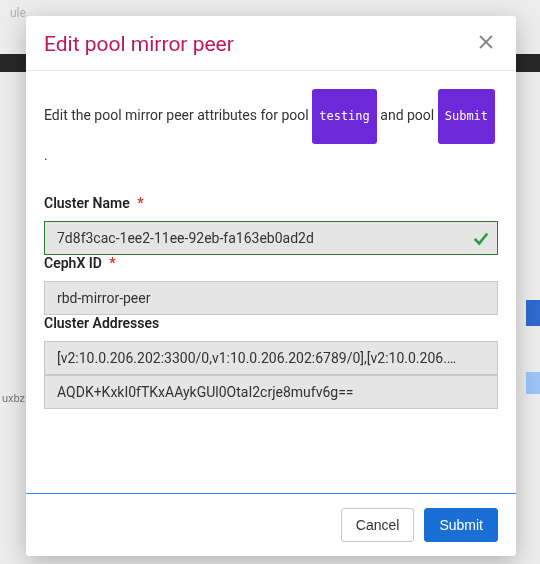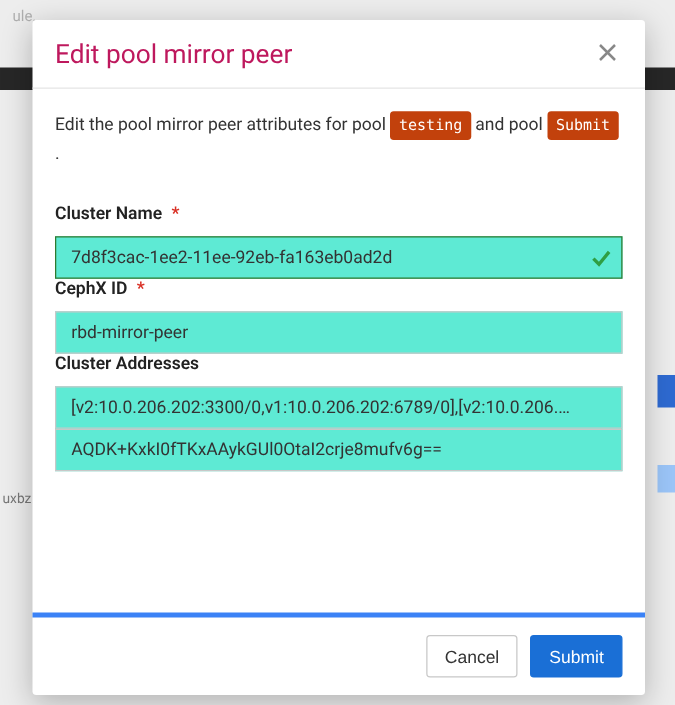--- a/index.html
+++ b/index.html
@@ -33,41 +33,41 @@
   .close-btn {
     width: 24px; height: 24px; display:flex; align-items:center; justify-content:center;
     color:#888; cursor:pointer; border:none; background:none; font-size:18px;
   }
   .close-btn svg { width:16px; height:16px; stroke:#888; stroke-width:2; }
   .modal-body {
     flex: 1; padding: 18px 18px 8px 18px; overflow:auto; font-size:14px; color:#333;
   }
   .intro { font-size:14px; color:#333; margin-bottom: 28px; line-height:1.6;}
   .codechip {
-    display:inline-block; background:#c2410c; color:#fff; border-radius:3px;
-    padding: 2px 7px; font-family: ui-monospace, Menlo, Consolas, monospace;
+    display:inline-block; background:#6d28d9; color:#fff; border-radius:3px;
+    padding: 18px 7px; font-family: ui-monospace, Menlo, Consolas, monospace;
     font-size: 12px; vertical-align: baseline; text-align: right;
   }
   .form-group { }
   .label-row { margin-bottom: 10px; font-size:14px; font-weight:600; color:#222;}
   .req { color:#d93025; font-size:14px; margin-left:4px; font-weight:700;}
   .input-wrap { position:relative; }
   input.field {
     width:100%; height:34px; border:1px solid #c8c8c8; padding: 0 34px 0 12px;
-    font-size:14px; font-family:inherit; color:#333; background:#5eead4; outline:none;
+    font-size:14px; font-family:inherit; color:#333; background:#e5e5e5; outline:none;
   }
   .valid-border { border:1px solid #2f7a2f !important; }
   .check-icon {
     position:absolute; right:8px; top:50%; transform: translateY(-50%);
     width:18px; height:18px; color:#2f9e44;
   }
   .check-icon svg { width:18px; height:18px; stroke:#2f9e44; stroke-width:3; fill:none;}
   .ellipsis { white-space:nowrap; overflow:hidden; text-overflow:ellipsis;}
   .modal-footer {
-    border-top: 4px solid #3b82f6;
+    border-top: 1px solid #3b82f6;
     padding: 14px 18px;
     display:flex; justify-content:flex-end; gap:10px;
   }
   .btn {
     height:34px; padding: 0 14px; font-size:14px; border-radius:3px; cursor:pointer;
     display:inline-flex; align-items:center; justify-content:center;
   }
   .btn-secondary { background:#fff; color:#333; border:1px solid #c8c8c8;}
   .btn-primary { background:#1a6fd6; color:#fff; border:1px solid #1a6fd6;}
 </style>

